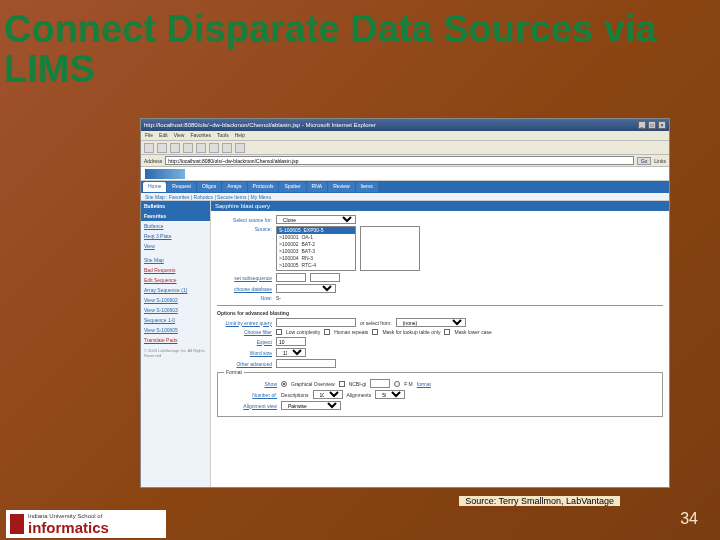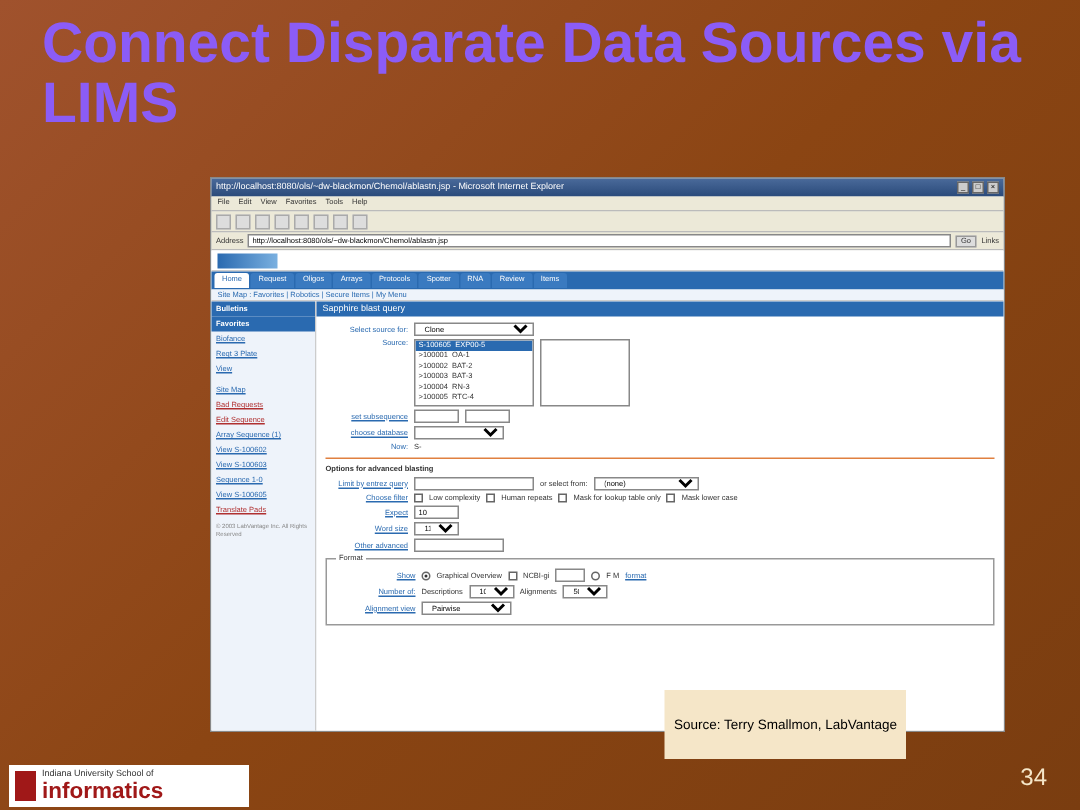--- a/index.html
+++ b/index.html
@@ -9,22 +9,22 @@
     background: linear-gradient(135deg, #a0522d 0%, #8b4513 50%, #7a3d10 100%);
     font-family: Arial, sans-serif;
     position: relative;
     overflow: hidden;
   }
   .title {
     font-family: Arial Black, Arial, sans-serif;
     font-weight: 900;
     font-size: 38px;
     line-height: 1.05;
-    color: #8b5cf6;
-    padding: 10px 20px 6px 28px;
+    color: #15803d;
+    padding: 10px 20px 6px 4px;
   }
   .screenshot {
     position: absolute;
     top: 118px;
     left: 140px;
     width: 530px;
     height: 370px;
     background: #e8e8e8;
     border: 1px solid #888;
     font-size: 6px;
@@ -87,25 +87,25 @@
   .hr { border-top:1px solid #e08040; margin:4px 0; }
   .sec-title { font-weight:bold; color:#333; margin:2px 0; }
   .cb { width:6px; height:6px; border:1px solid #666; display:inline-block; background:#fff; }
   .radio { width:6px; height:6px; border:1px solid #666; border-radius:50%; display:inline-block; background:#fff; }
   .radio.on::after { content:''; display:block; width:2px; height:2px; background:#333; border-radius:50%; margin:1px; }
   .fieldset { border:1px solid #999; padding:4px; margin-top:4px; position:relative; }
   .fieldset .legend { position:absolute; top:-4px; left:6px; background:#fff; padding:0 2px; font-size:5px; }
   .source {
     position:absolute;
     bottom:34px;
-    right:116px;
+    right:100px;
     background:#f5e6c8;
     color:#000;
     font-size:9px;
-    padding:18px 6px;
+    padding:0 6px;
   }
   .pagenum {
     position:absolute;
     bottom:12px;
     right:22px;
     color:#f5e6c8;
     font-size:16px;
   }
   .footer-logo {
     position:absolute;

